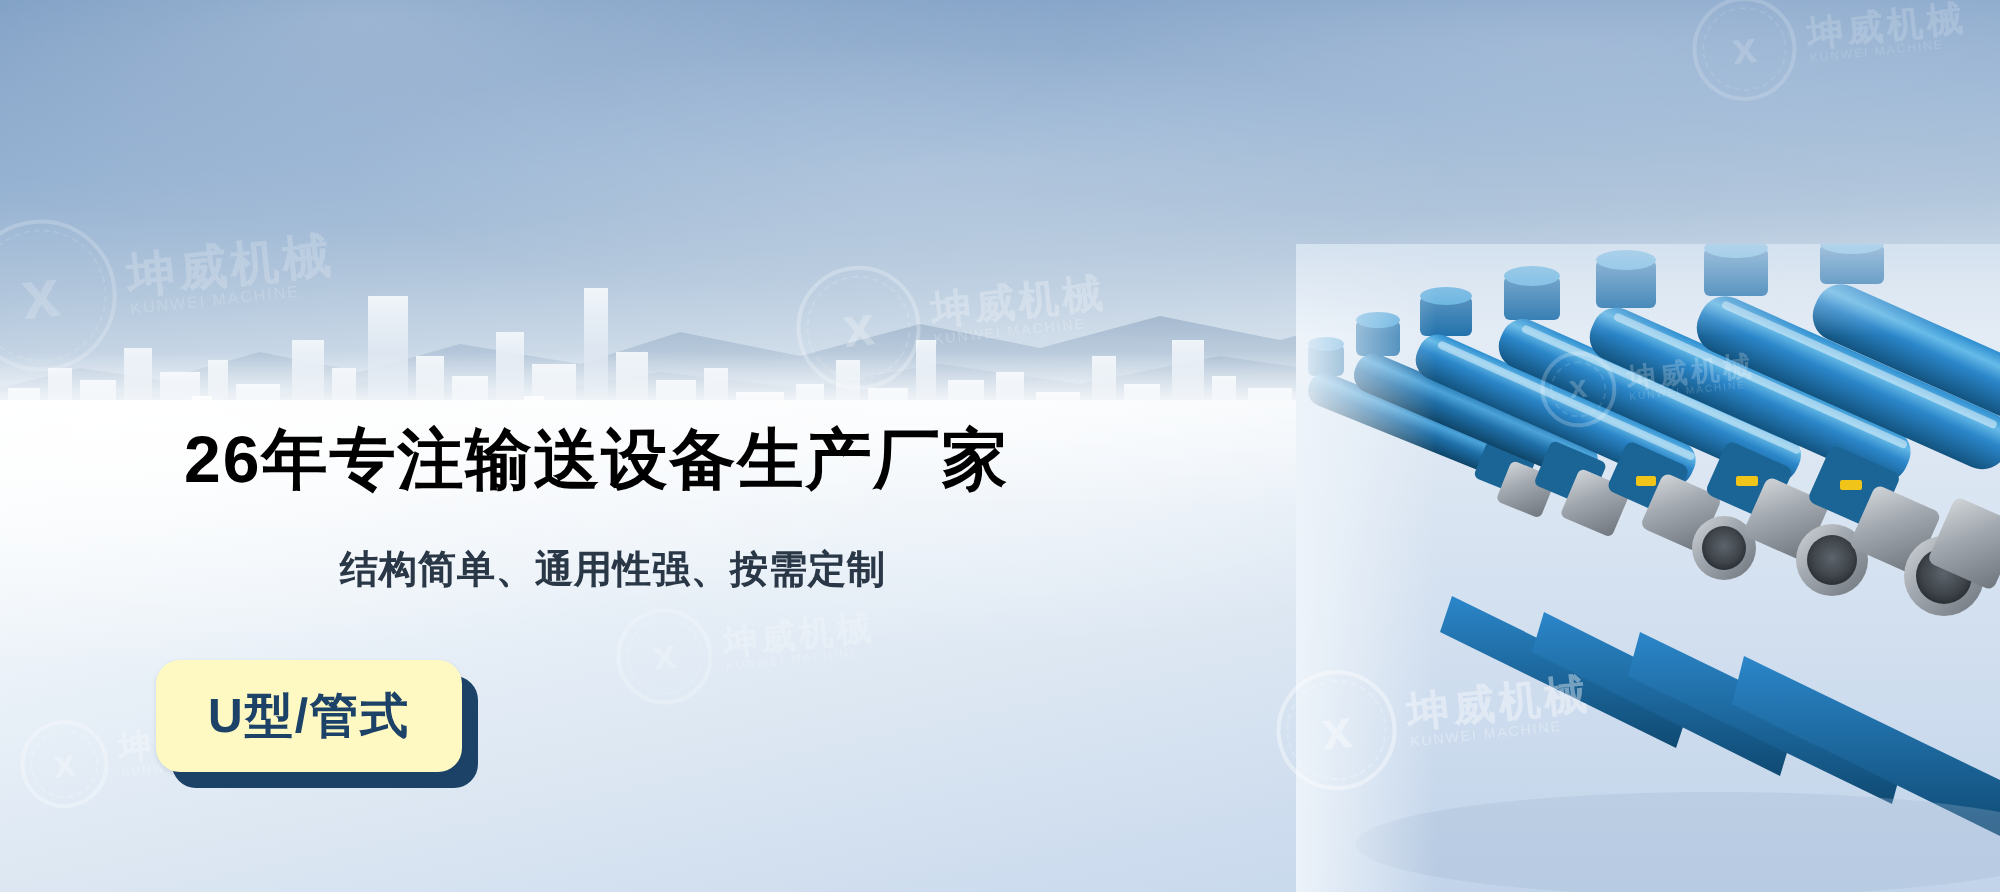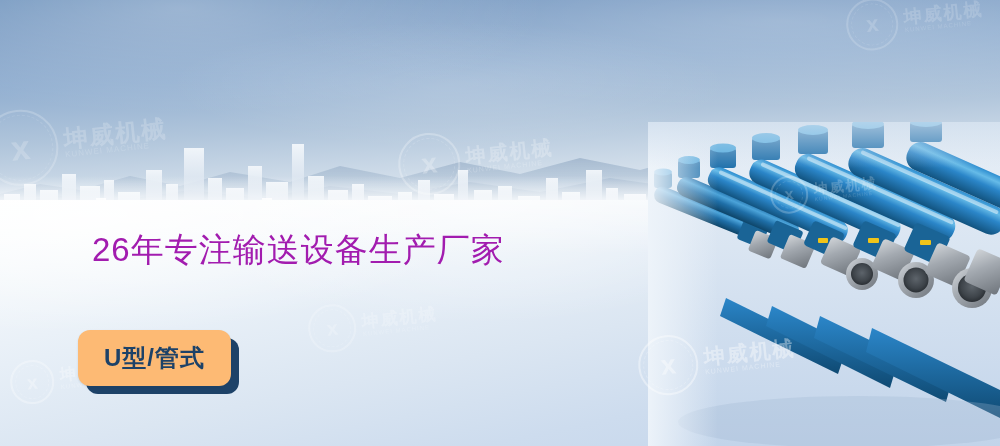--- a/index.html
+++ b/index.html
@@ -96,42 +96,42 @@
 
   
   .title{
     position:absolute;left:76px;top:74px;
     font-size:60px;font-weight:bold;letter-spacing:4px;
     color:#1e3c63;
     text-shadow:0 2px 3px rgba(255,255,255,.28);
     white-space:nowrap;
   }
   .headline{
-    position:absolute;left:92px;top:228px;
-    font-size:33px;font-weight:normal;letter-spacing:1px;
-    color:#a21caf;
+    position:absolute;left:92px;top:208px;
+    font-size:33px;font-weight:bold;letter-spacing:1px;
+    color:#000000;
     white-space:nowrap;
   }
   .subline{
     position:absolute;left:170px;top:272px;
     font-size:19px;font-weight:bold;letter-spacing:.5px;
     color:#2a3746;
     white-space:nowrap;
   }
 
   
   .btns{position:absolute;left:78px;top:330px;display:flex;gap:44px;}
   .btn-wrap{position:relative;}
   .btn-shadow{
     position:absolute;left:8px;top:8px;width:100%;height:100%;
     background:#1d4268;border-radius:12px;
   }
   .btn{
     position:relative;
-    background:#fdba74;
+    background:#fef9c3;
     border:none;border-radius:12px;
     color:#1d4268;
     font-family:"Liberation Sans","DejaVu Sans",sans-serif;
     font-size:24px;font-weight:bold;letter-spacing:1px;
     padding:0 26px;height:56px;min-width:150px;
     display:flex;align-items:center;justify-content:center;
     box-shadow:0 1px 2px rgba(29,66,104,.15);
     cursor:pointer;white-space:nowrap;
   }
   .btn-2{min-width:182px;}
@@ -437,20 +437,21 @@
         <span class="wm-swirl" style="font-size:16px;">x</span>
       </div>
       <div class="wm-txt">
         <span class="wm-cn" style="font-size:14px;">坤威机械</span>
         <span class="wm-en" style="font-size:5px;">KUNWEI MACHINE</span>
       </div>
     </div>
   </div>
 
   <div class="headline">26年专注输送设备生产厂家</div>
+  <div class="subline">结构简单、通用性强、按需定制</div>
 
   <div class="btns">
     <div class="btn-wrap">
       <div class="btn-shadow"></div>
       <button class="btn">U型/管式</button>
     </div>
   </div>
 
 </div>
 

